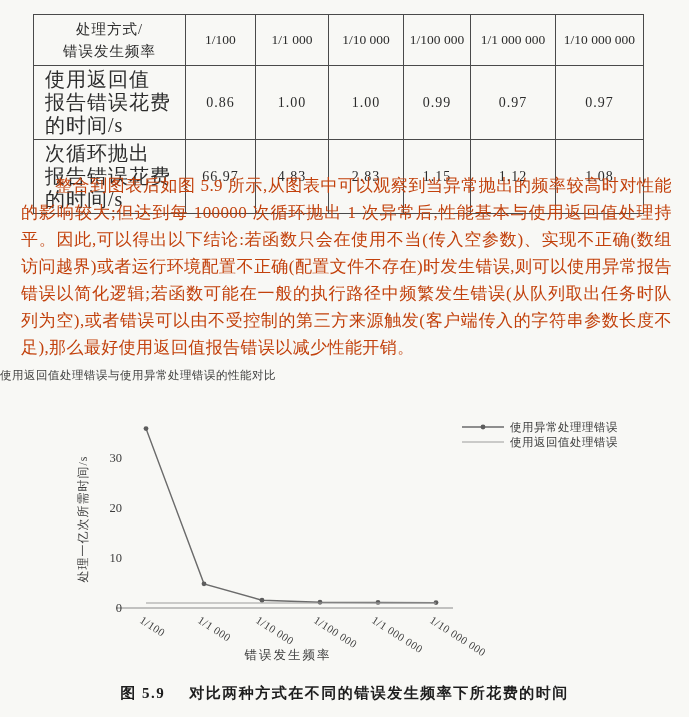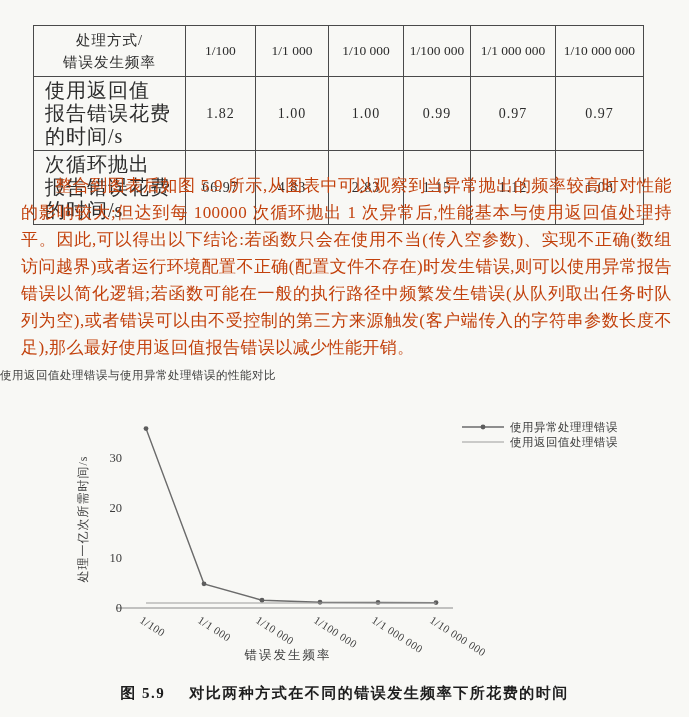--- a/index.html
+++ b/index.html
@@ -9,21 +9,21 @@
   }
   .page{
     position:relative;
     width:689px;height:717px;
     background:#f8f8f5;
     overflow:hidden;
     color:#2c2c2c;
   }
   
   .perf-table{
-    position:absolute;left:33px;top:25px;
+    position:absolute;left:33px;top:14px;
     border-collapse:collapse;
     table-layout:fixed;
     width:610px;
     border:1.5px solid #4a4a4a;
   }
   .perf-table th,.perf-table td{
     border:1px solid #4a4a4a;
     font-weight:normal;
     font-size:13.5px;
     text-align:center;
@@ -95,21 +95,21 @@
           <th>1/1 000 000</th>
           <th>1/10 000 000</th>
         </tr>
     </thead>
     <tbody>
         <tr>
           <th class="rowlabel">
             <div>使用返回值</div>
             <div>报告错误花费的时间/s</div>
           </th>
-          <td class="num">1.82</td>
+          <td class="num">0.86</td>
           <td class="num">1.00</td>
           <td class="num">1.00</td>
           <td class="num">0.99</td>
           <td class="num">0.97</td>
           <td class="num">0.97</td>
         </tr>
         <tr>
           <th class="rowlabel">
             <div>次循环抛出</div>
             <div>报告错误花费的时间/s</div>

